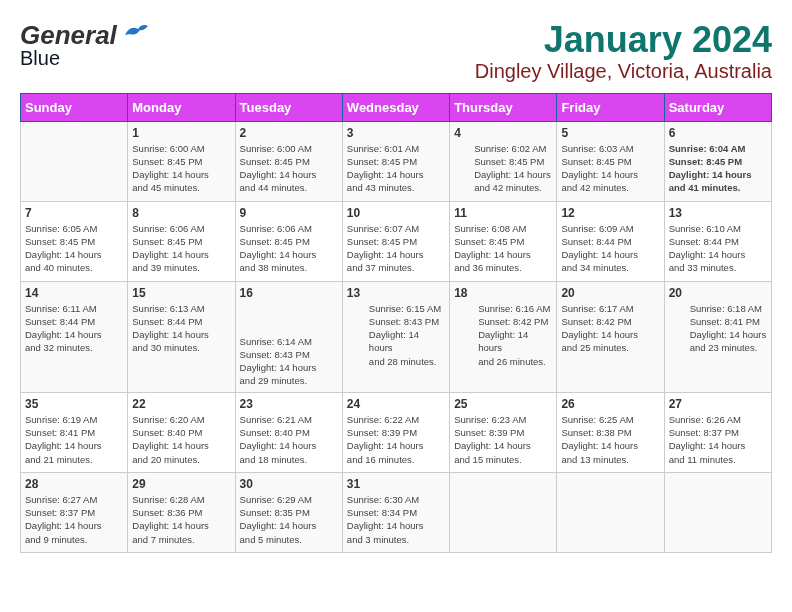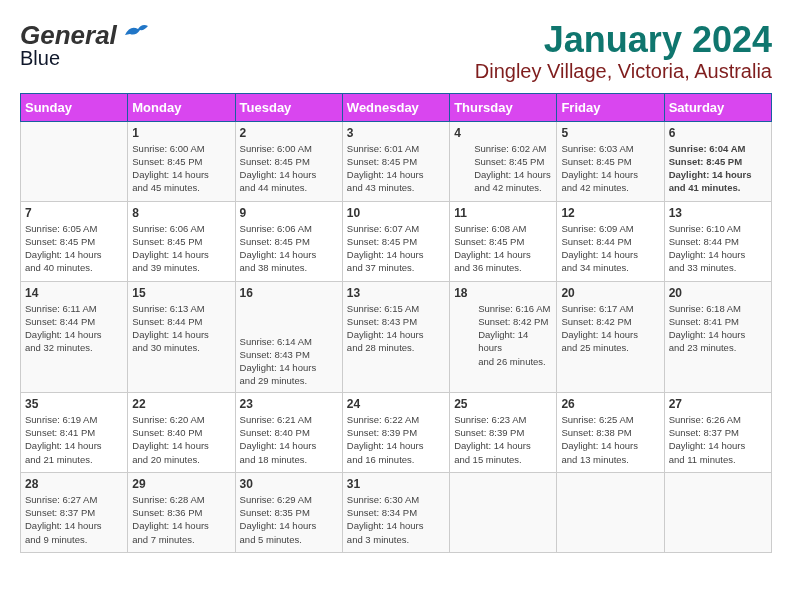--- a/index.html
+++ b/index.html
@@ -222,42 +222,42 @@
         </td>
         <td>
           <span class="day-num">16</span>
           <div class="cell-text" style="white-space: pre-line; margin-top: 35px;">Sunrise: 6:14 AM
 Sunset: 8:43 PM
 Daylight: 14 hours
 and 29 minutes.</div>
         </td>
         <td>
           <span class="day-num">13</span>
-          <div class="cell-text" style="white-space: pre-line;">Sunrise: 6:15 AM
+          <div class="cell-text" style="white-space: pre-line; margin-left: 22px;">Sunrise: 6:15 AM
 Sunset: 8:43 PM
 Daylight: 14 hours
 and 28 minutes.</div>
         </td>
         <td>
           <span class="day-num">18</span>
           <div class="cell-text" style="white-space: pre-line; margin-left: 24px;">Sunrise: 6:16 AM
 Sunset: 8:42 PM
 Daylight: 14 hours
 and 26 minutes.</div>
         </td>
         <td>
           <span class="day-num">20</span>
           <div class="cell-text" style="white-space: pre-line;">Sunrise: 6:17 AM
 Sunset: 8:42 PM
 Daylight: 14 hours
 and 25 minutes.</div>
         </td>
         <td>
           <span class="day-num">20</span>
-          <div class="cell-text" style="white-space: pre-line;">Sunrise: 6:18 AM
+          <div class="cell-text" style="white-space: pre-line; margin-left: 21px;">Sunrise: 6:18 AM
 Sunset: 8:41 PM
 Daylight: 14 hours
 and 23 minutes.</div>
         </td>
       </tr>
       <tr>
         <td>
           <span class="day-num">35</span>
           <div class="cell-text" style="white-space: pre-line;">Sunrise: 6:19 AM
 Sunset: 8:41 PM

